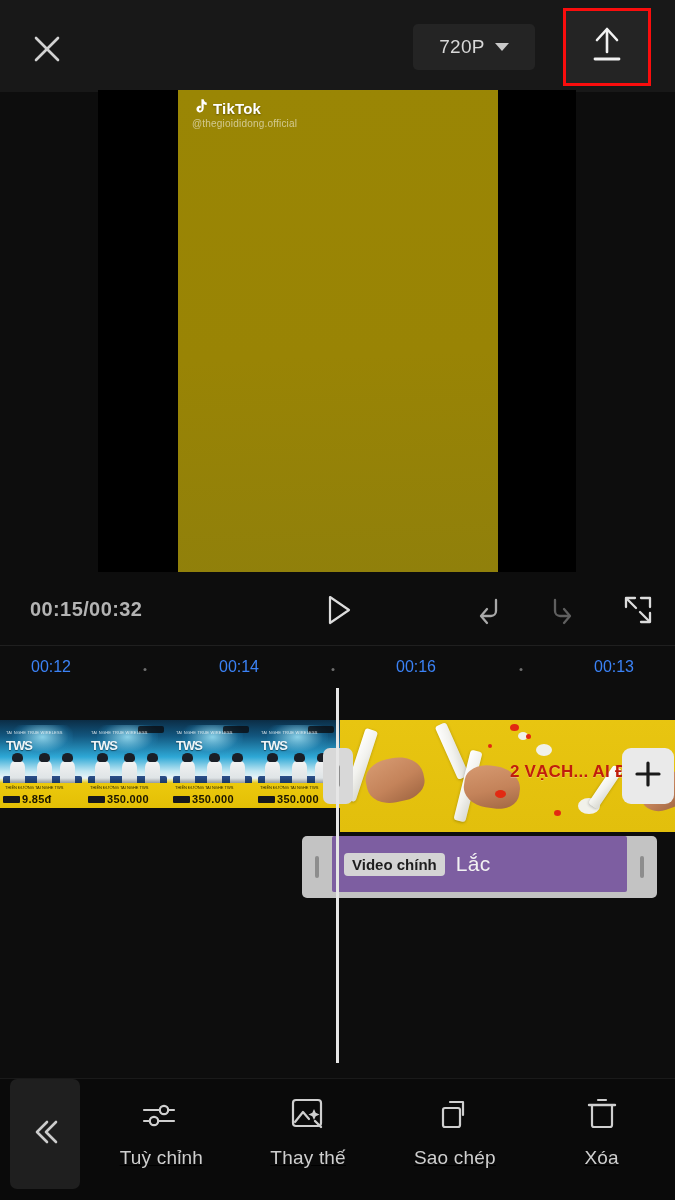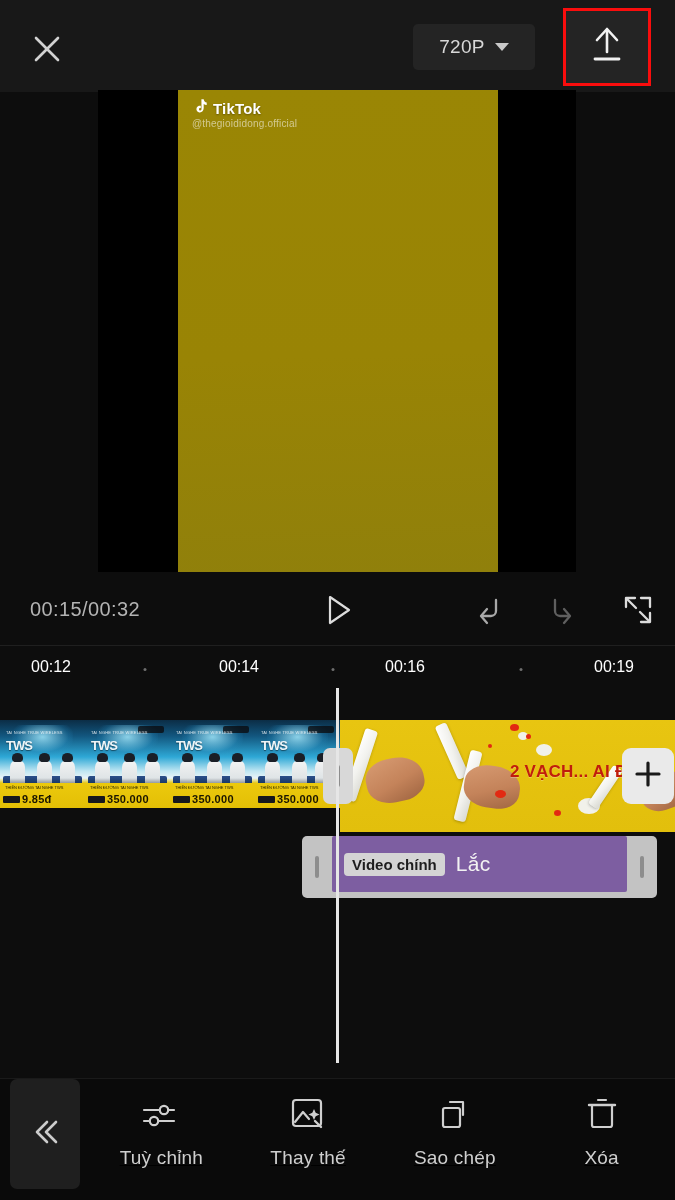--- a/index.html
+++ b/index.html
@@ -79,41 +79,41 @@
     filter: blur(.3px);
   }
 
   
   .transport {
     position: absolute; left: 0; top: 578px;
     width: 675px; height: 64px;
   }
   .time-text {
     position: absolute; left: 30px; top: 20px;
-    color: #b3b3b3; font-size: 20px; letter-spacing: .4px;
+    color: #b3b3b3; font-size: 20px; letter-spacing: .4px; font-weight: bold;
   }
   .t-icon {
     position: absolute; top: 14px;
     width: 40px; height: 40px;
     display: flex; align-items: center; justify-content: center;
   }
   .t-play  { left: 318px; }
   .t-undo  { left: 468px; }
   .t-redo  { left: 543px; }
   .t-full  { left: 618px; }
 
   
   .ruler {
     position: absolute; left: 0; top: 645px;
     width: 675px; height: 42px;
     border-top: 1px solid #1f1f1f;
   }
   .ruler-tick {
     position: absolute; top: 12px;
-    color: #ffffff; font-size: 16px;
+    color: #3b82f6; font-size: 16px;
     transform: translateX(-50%);
     white-space: nowrap;
   }
   .ruler-dot {
     position: absolute; top: 22px;
     width: 3px; height: 3px;
     background: #6e6e6e; border-radius: 50%;
     transform: translateX(-50%);
   }
 
@@ -444,22 +444,22 @@
           <line x1="27" y1="27" x2="18" y2="18" stroke="#dcdcdc" stroke-width="2.3" stroke-linecap="round"></line>
           <polyline points="19,4 28,4 28,13" fill="none" stroke="#dcdcdc" stroke-width="2.3" stroke-linecap="round" stroke-linejoin="round"></polyline>
         </svg>
       </span>
     </div>
   </div>
 
   <div class="ruler">
     <div class="ruler-tick" style="left:51px">00:12</div>
     <div class="ruler-tick" style="left:239px">00:14</div>
-    <div class="ruler-tick" style="left:405px">00:16</div>
-    <div class="ruler-tick" style="left:614px">00:19</div>
+    <div class="ruler-tick" style="left:416px">00:16</div>
+    <div class="ruler-tick" style="left:614px">00:13</div>
     <div class="ruler-dot" style="left:145px"></div>
     <div class="ruler-dot" style="left:333px"></div>
     <div class="ruler-dot" style="left:521px"></div>
   </div>
 
   <div class="timeline">
 
     <div class="video-track">
 
       <div class="clip-a">

